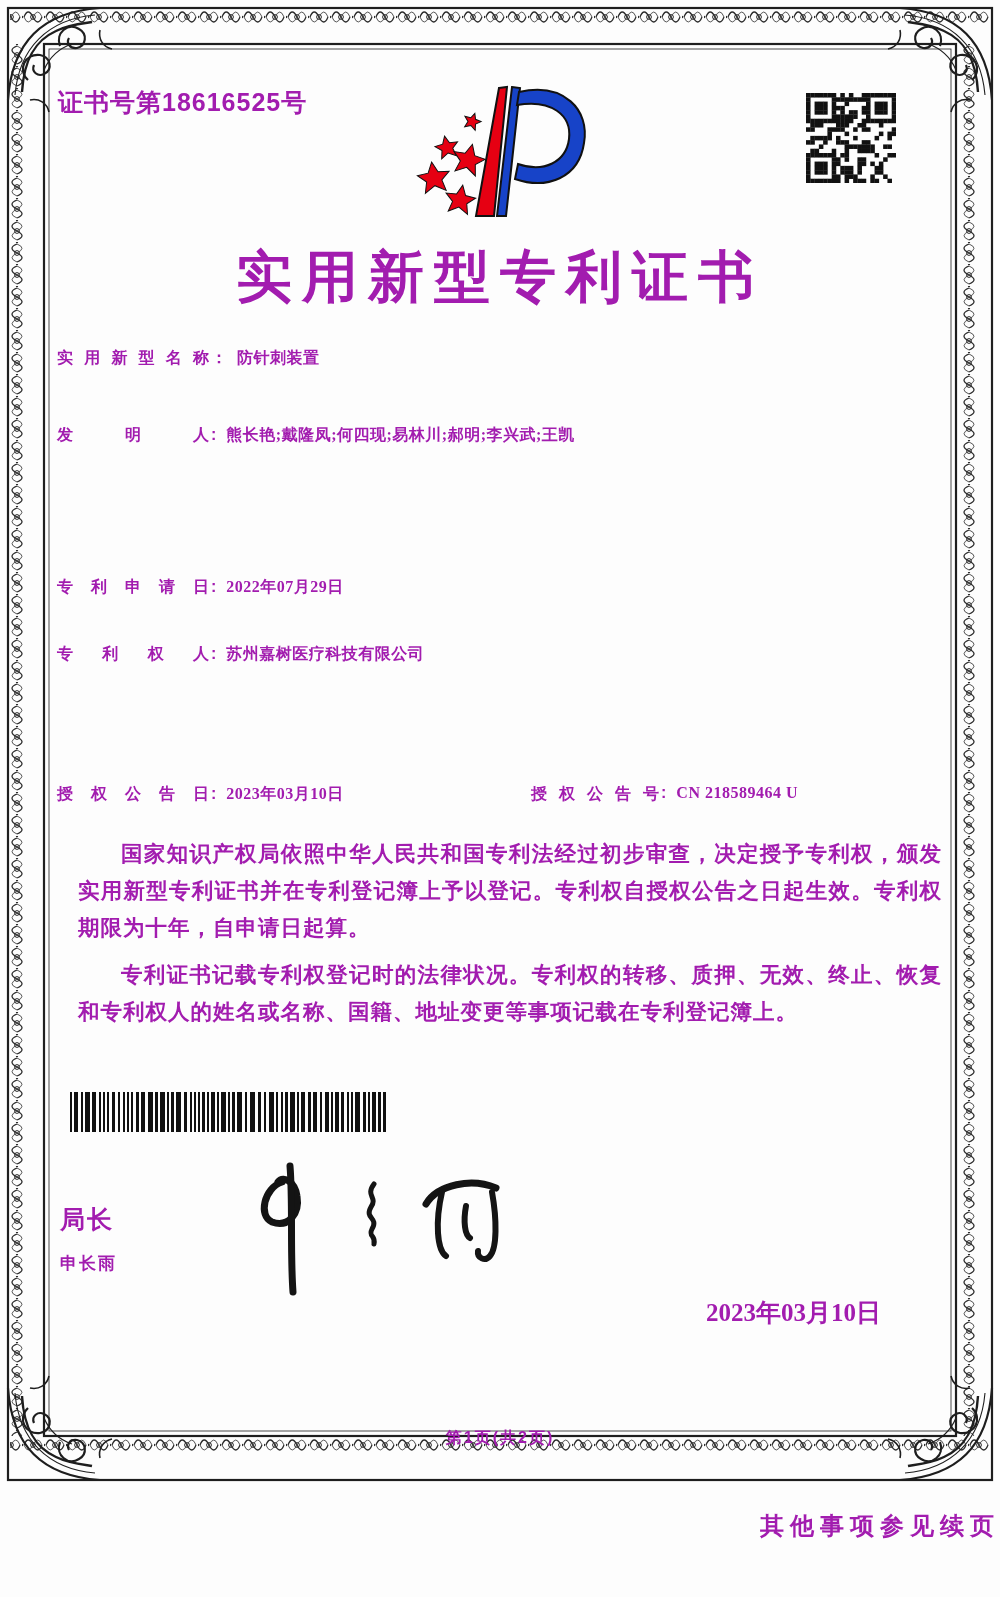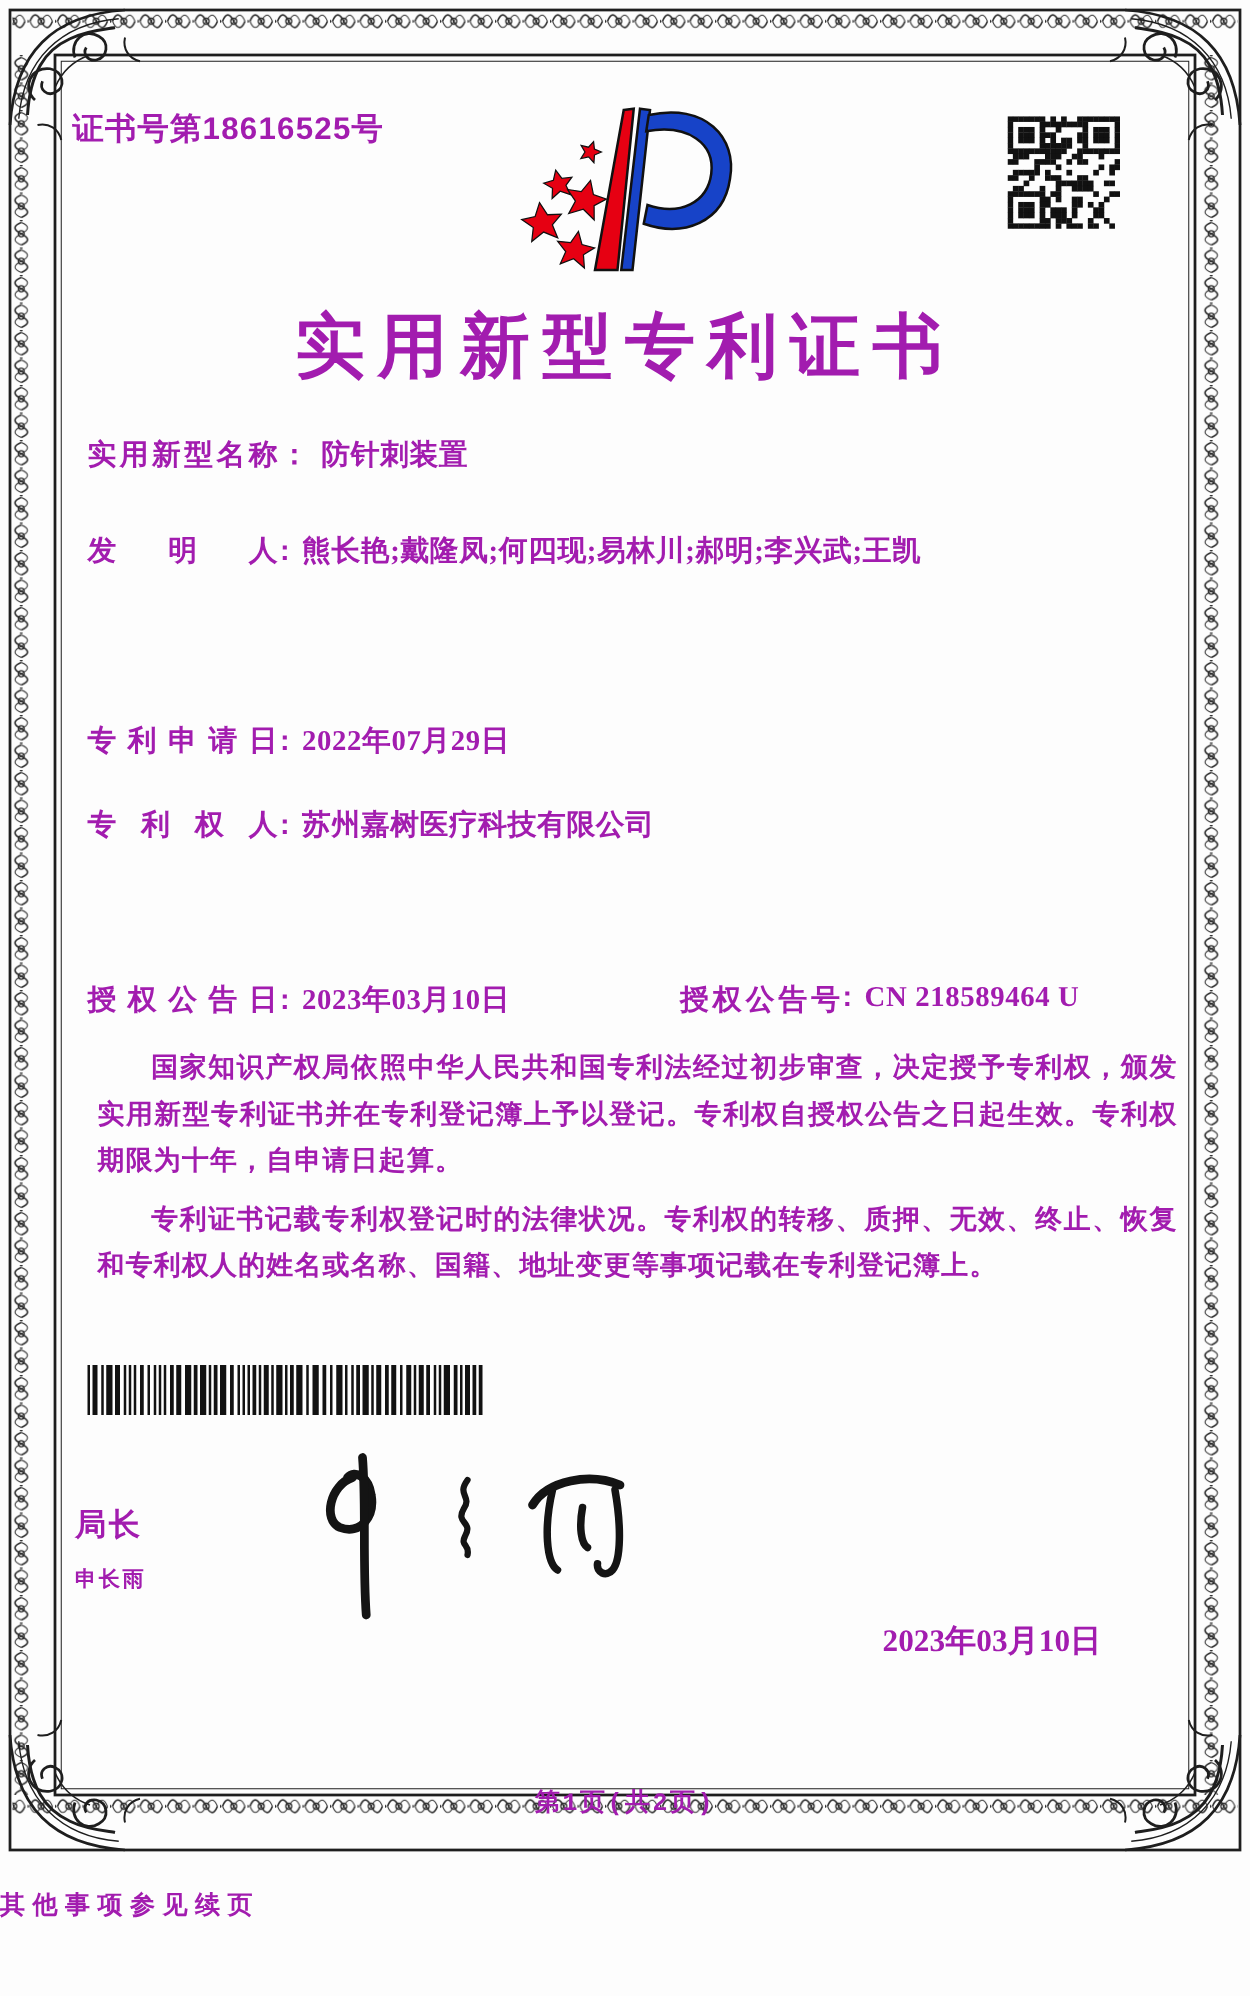--- a/index.html
+++ b/index.html
@@ -4,41 +4,41 @@
 <style>
   html,body{margin:0;padding:0;background:#ffffff;}
   .sheet{position:relative;width:1000px;height:1597px;background:#fdfdfd;overflow:hidden;
          font-family:"Liberation Sans","DejaVu Sans",sans-serif;color:#a21caf;}
   .frame{position:absolute;left:0;top:0;}
   .cert-no{position:absolute;left:58px;top:86px;font-size:25px;font-weight:bold;letter-spacing:1px;}
   .logo{position:absolute;left:398px;top:82px;width:200px;height:144px;}
   .qr{position:absolute;left:806px;top:93px;width:90px;height:90px;}
   .title{position:absolute;left:0;right:0;top:240px;margin:0;text-align:center;
          font-family:"Liberation Serif","DejaVu Serif",serif;font-size:56px;font-weight:bold;letter-spacing:10px;}
-  .row{position:absolute;left:70px;right:40px;height:34px;font-size:23px;font-weight:bold;}
+  .row{position:absolute;left:57px;right:40px;height:34px;font-size:16px;font-weight:bold;}
   .r1{top:348px}.r2{top:425px}.r3{top:501px}.r4{top:577px}.r5{top:644px}.r6{top:715px}.r7{top:784px}
   .lbl{display:inline-block;width:152px;text-align:justify;text-align-last:justify;vertical-align:top;}
   .colon{display:inline-block;margin:0 10px 0 2px;}
   .val{font-family:"Liberation Serif","DejaVu Serif",serif;font-weight:bold;letter-spacing:0.5px;}
   .pair2{position:absolute;left:428px;top:0;margin-left:46px;}
   .pair2 .lbl{width:128px;}
   .paras{position:absolute;left:62px;right:58px;top:836px;
          font-family:"Liberation Serif","DejaVu Serif",serif;font-size:21.5px;font-weight:bold;
          line-height:37px;text-align:justify;letter-spacing:1px;}
   .paras p{margin:0 0 10px 16px;text-indent:2em;}
   .barcode{position:absolute;left:68px;top:1092px;width:322px;height:40px;}
   .director-label{position:absolute;left:60px;top:1203px;font-size:25px;font-weight:bold;letter-spacing:2px;}
   .director-name{position:absolute;left:60px;top:1252px;font-size:17px;font-weight:bold;letter-spacing:2px;text-align:center;}
   .signature{position:absolute;left:248px;top:1160px;width:290px;height:140px;}
   .issue-date{position:absolute;left:706px;top:1296px;font-size:25px;font-weight:bold;
               font-family:"Liberation Serif","DejaVu Serif",serif;}
   .page-indicator{position:absolute;left:0;right:0;top:1428px;text-align:center;
-                  font-family:Liberation Mono, monospace;font-size:20px;font-weight:bold;letter-spacing:2px;}
-  .continuation{position:absolute;left:0;right:0;top:1510px;text-align:left;
-                font-family:Liberation Sans, sans-serif;font-size:20px;font-weight:bold;letter-spacing:6px;}
+                  font-family:Liberation Sans, sans-serif;font-size:16px;font-weight:bold;letter-spacing:2px;}
+  .continuation{position:absolute;left:0;right:0;top:1510px;text-align:right;
+                font-family:Liberation Sans, sans-serif;font-size:24px;font-weight:bold;letter-spacing:6px;}
 </style>
 </head>
 <body>
 
 <div class="sheet">
 
   <svg class="frame" width="1000" height="1597" viewBox="0 0 1000 1597">
     <defs>
       <pattern id="laceH" width="22" height="34" patternUnits="userSpaceOnUse">
         <path d="M2,17 q4,-10 9,0 q5,10 9,0" fill="none" stroke="#2a2a2a" stroke-width="1.3"></path>

